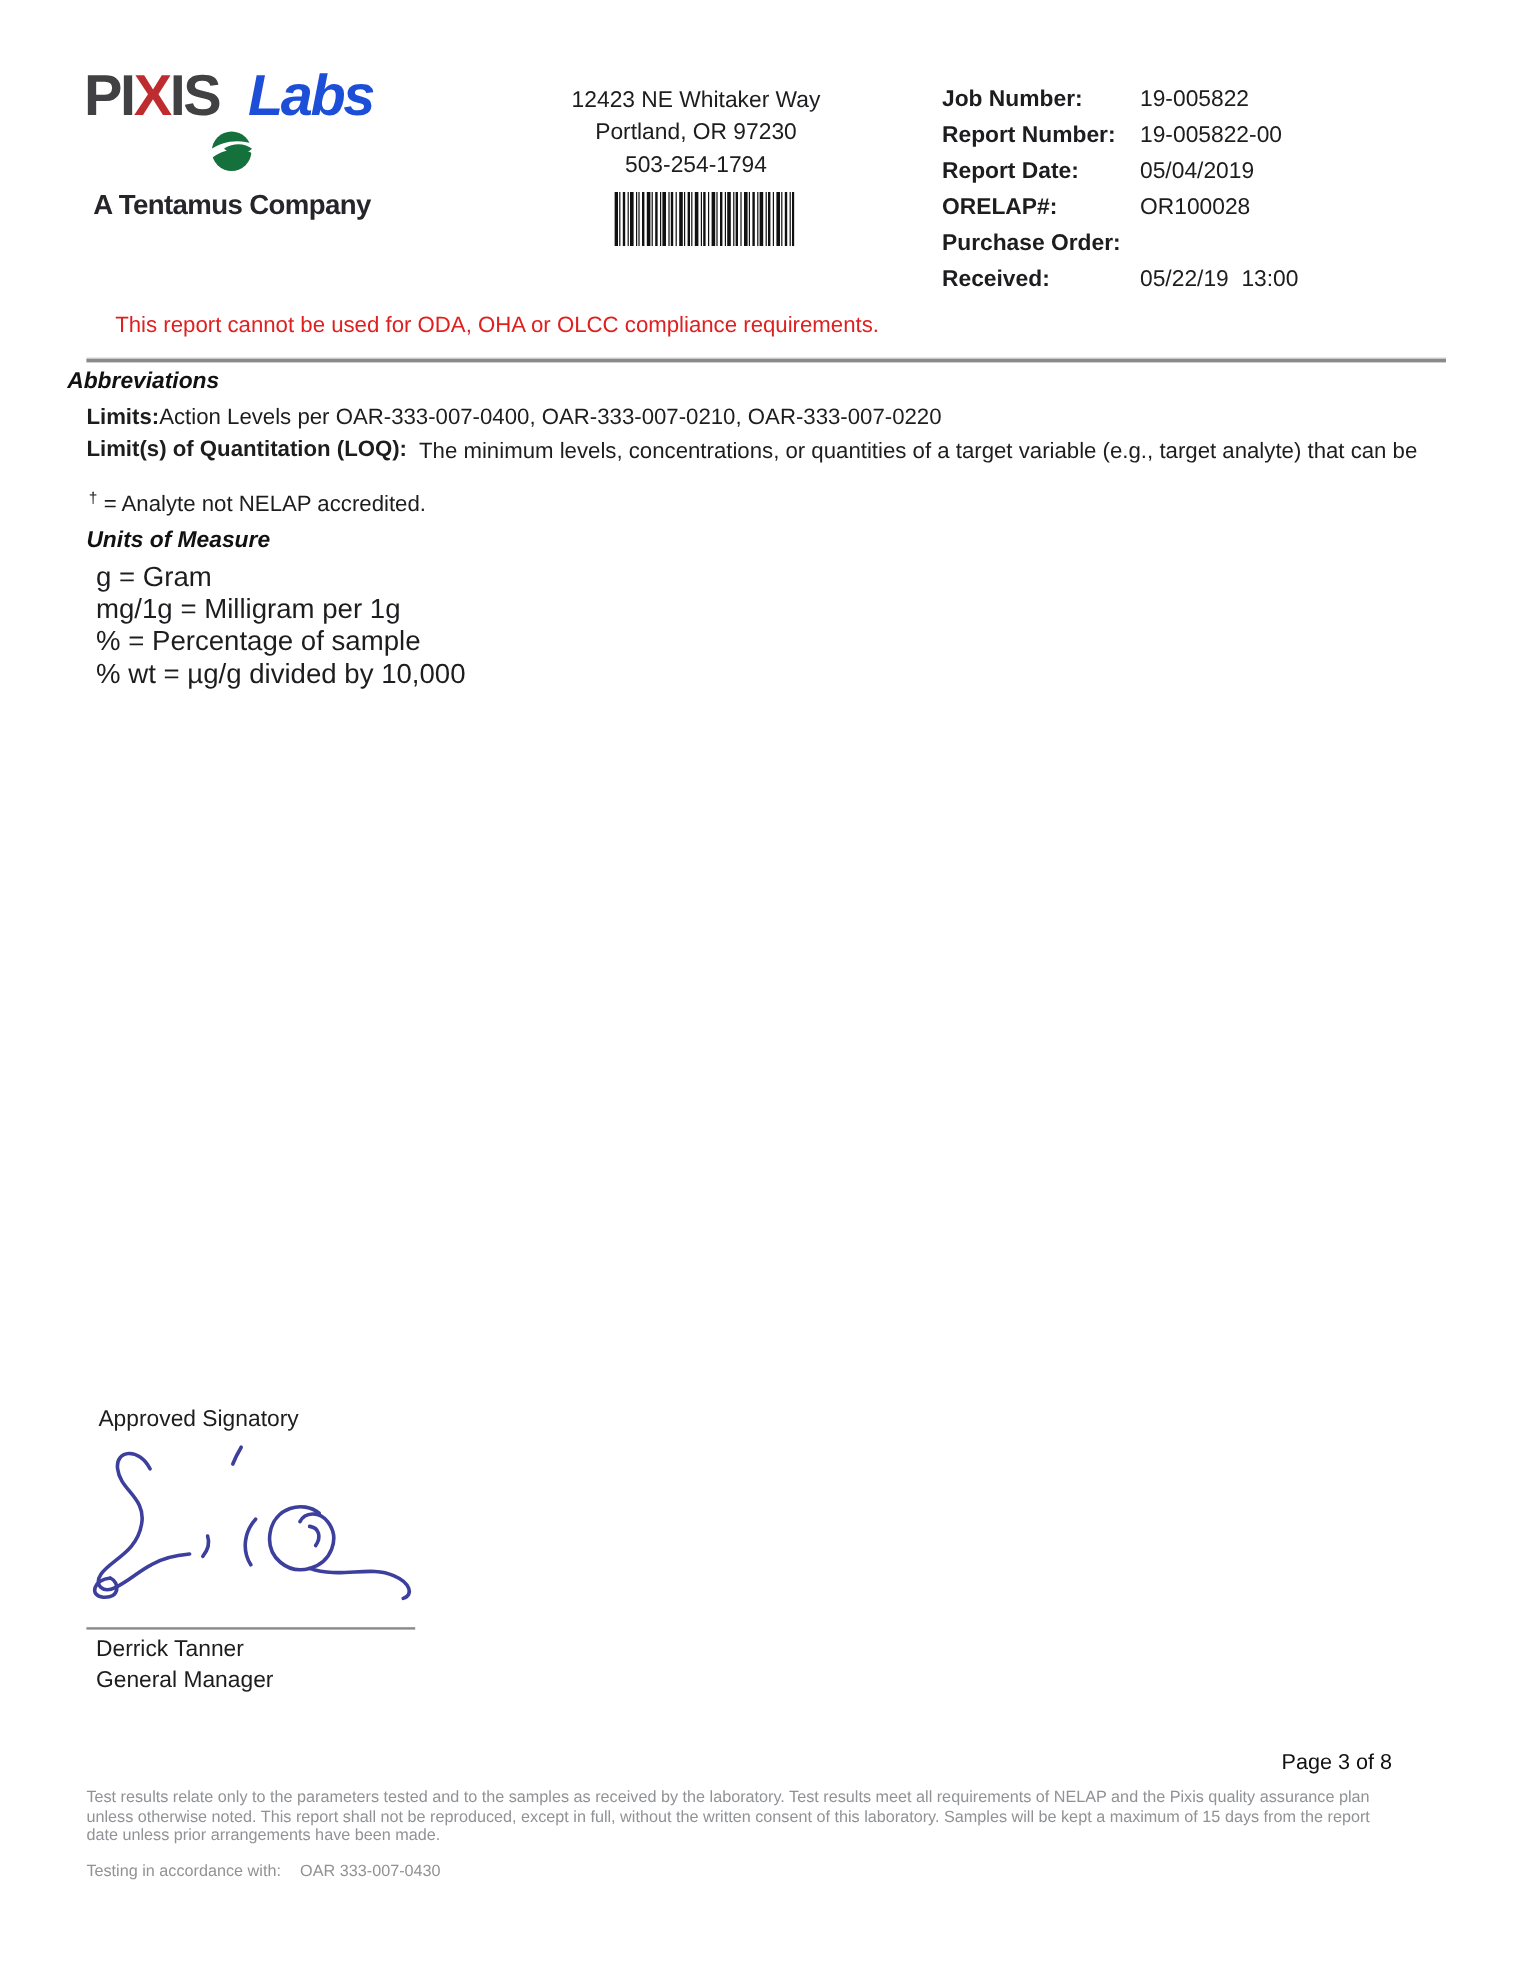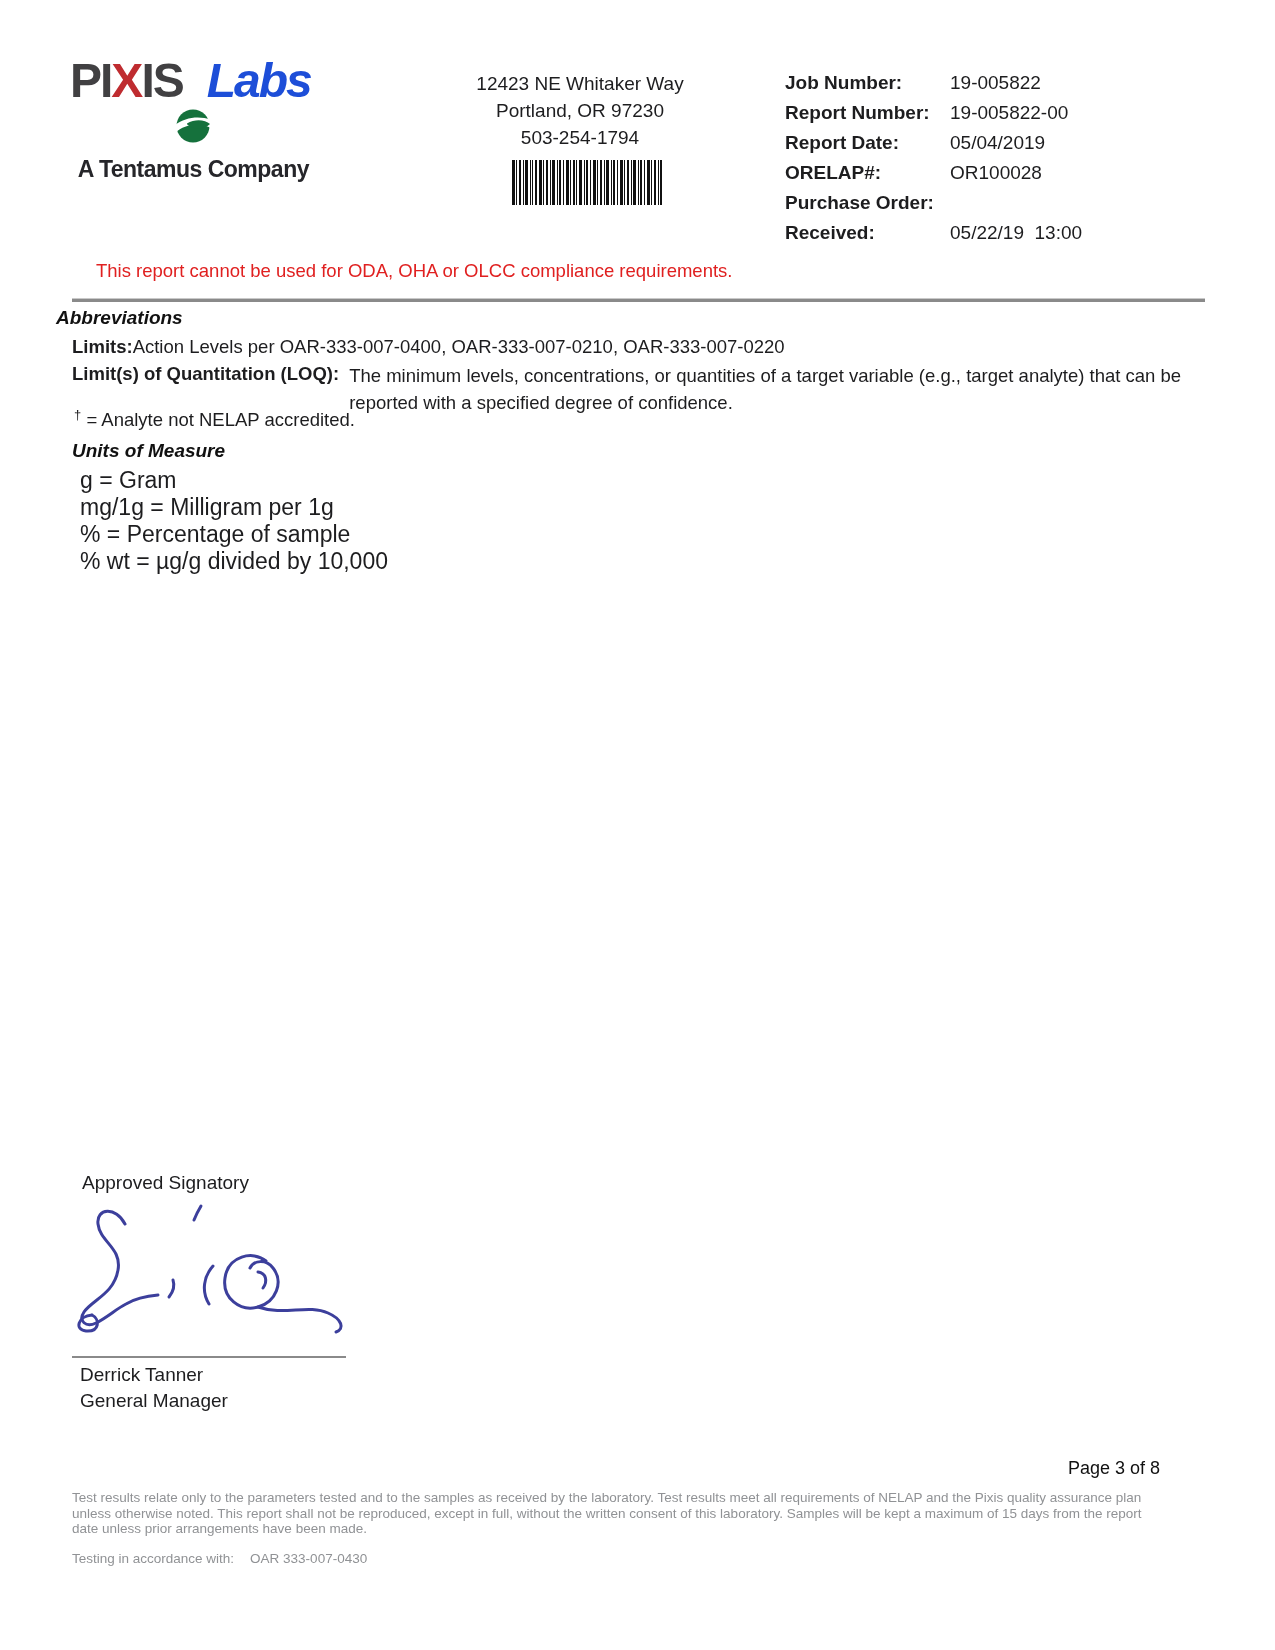--- a/index.html
+++ b/index.html
@@ -165,21 +165,20 @@
   <div class="abs rule"></div>
 
   <div class="abs section-title abbr-title">Abbreviations</div>
   <div class="abs limits-line">
     <b>Limits:</b><span>Action Levels per OAR-333-007-0400, OAR-333-007-0210, OAR-333-007-0220</span>
   </div>
   <div class="abs loq-line">
     <span class="loq-label">Limit(s) of Quantitation (LOQ):</span>
     <span class="loq-desc">
       <div>The minimum levels, concentrations, or quantities of a target variable (e.g., target analyte) that can be</div>
-      <div>reported with a specified degree of confidence.</div>
     </span>
   </div>
   <div class="abs dagger-line">
     <sup>†</sup>
     <span>= Analyte not NELAP accredited.</span>
   </div>
 
   <div class="abs section-title units-title">Units of Measure</div>
   <div class="abs units-list">
     <div>g = Gram</div>

